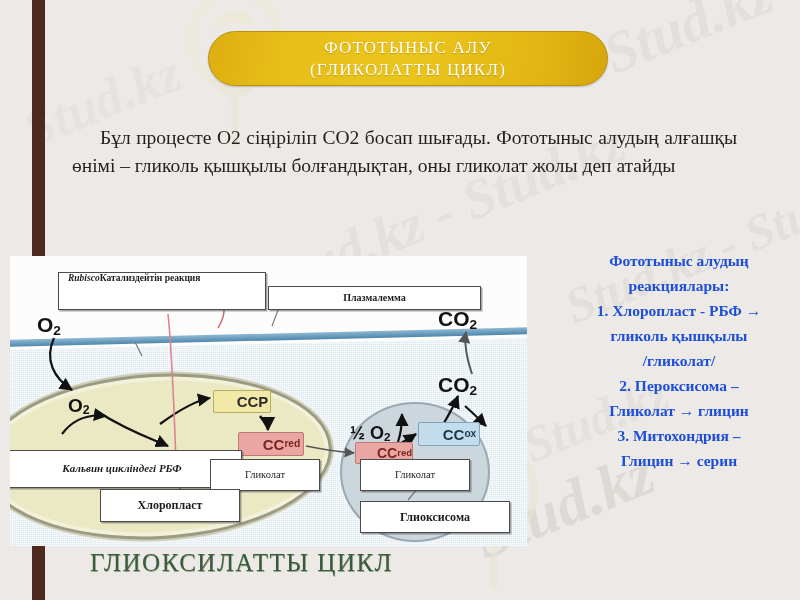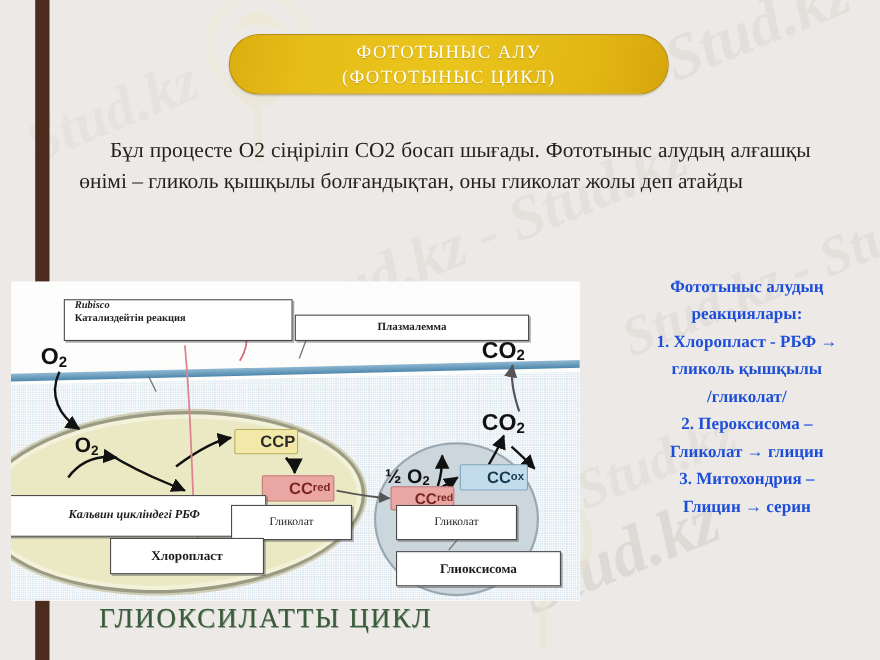--- a/index.html
+++ b/index.html
@@ -186,21 +186,21 @@
     box-shadow:1.5px 1.5px 0 rgba(60,60,60,.45);
     display:flex; align-items:center; justify-content:center;
     font-family:"Liberation Serif", serif;
     font-weight:bold;
     color:#1c1c1c;
     text-align:center;
     line-height:1.25;
   }
   .box-rubisco  { left:48px;  top:16px;  width:208px; height:38px;
                   justify-content:flex-start; padding-left:9px;
-                  flex-direction:column; align-items:flex-start; font-size:9.5px; }
+                  flex-direction:row; align-items:flex-start; font-size:9.5px; }
   .box-rubisco .r1 { font-style:italic; }
   .box-plasma   { left:258px; top:30px;  width:213px; height:24px; font-size:10px; }
   .box-calvin   { left:-8px;  top:194px; width:240px; height:38px; font-size:11px; font-style:italic; }
   .box-chloro   { left:90px;  top:233px; width:140px; height:33px; font-size:12px; }
   .box-glyc     { left:200px; top:203px; width:110px; height:32px; font-size:10.5px; font-weight:normal; }
   .box-glyox    { left:350px; top:245px; width:150px; height:32px; font-size:12px; }
 
   
   .tag {
     position:absolute;
@@ -258,21 +258,21 @@
 <svg class="wm-logo2" viewBox="0 0 150 170">
   <ellipse cx="75" cy="62" rx="40" ry="42" fill="none" stroke="#e8e6d2" stroke-width="8"></ellipse>
   <path d="M48 95 Q75 138 102 95 Q75 114 48 95 Z" fill="#e6e4cc"></path>
   <rect x="71" y="98" width="6" height="62" fill="#e7e5d0"></rect>
 </svg>
 
 <div class="accent-bar"></div>
 
 <div class="title-pill">
   <div class="tline">ФОТОТЫНЫС  АЛУ</div>
-  <div class="tline">(ФОТОТЫНЫС  ЦИКЛ)</div>
+  <div class="tline">(ГЛИКОЛАТТЫ  ЦИКЛ)</div>
 </div>
 
 <div class="body-text">
   <span class="indent"></span><span>Бұл  процесте  O2 сіңіріліп  CO2 босап  шығады.  Фототыныс  алудың  алғашқы  өнімі – гликоль  қышқылы  болғандықтан,  оны  гликолат  жолы  деп  атайды</span>
 </div>
 
 <div class="reactions">
   <div>Фототыныс алудың</div>
   <div>реакциялары:</div>
   <div>1.  Хлоропласт  - РБФ  →</div>

